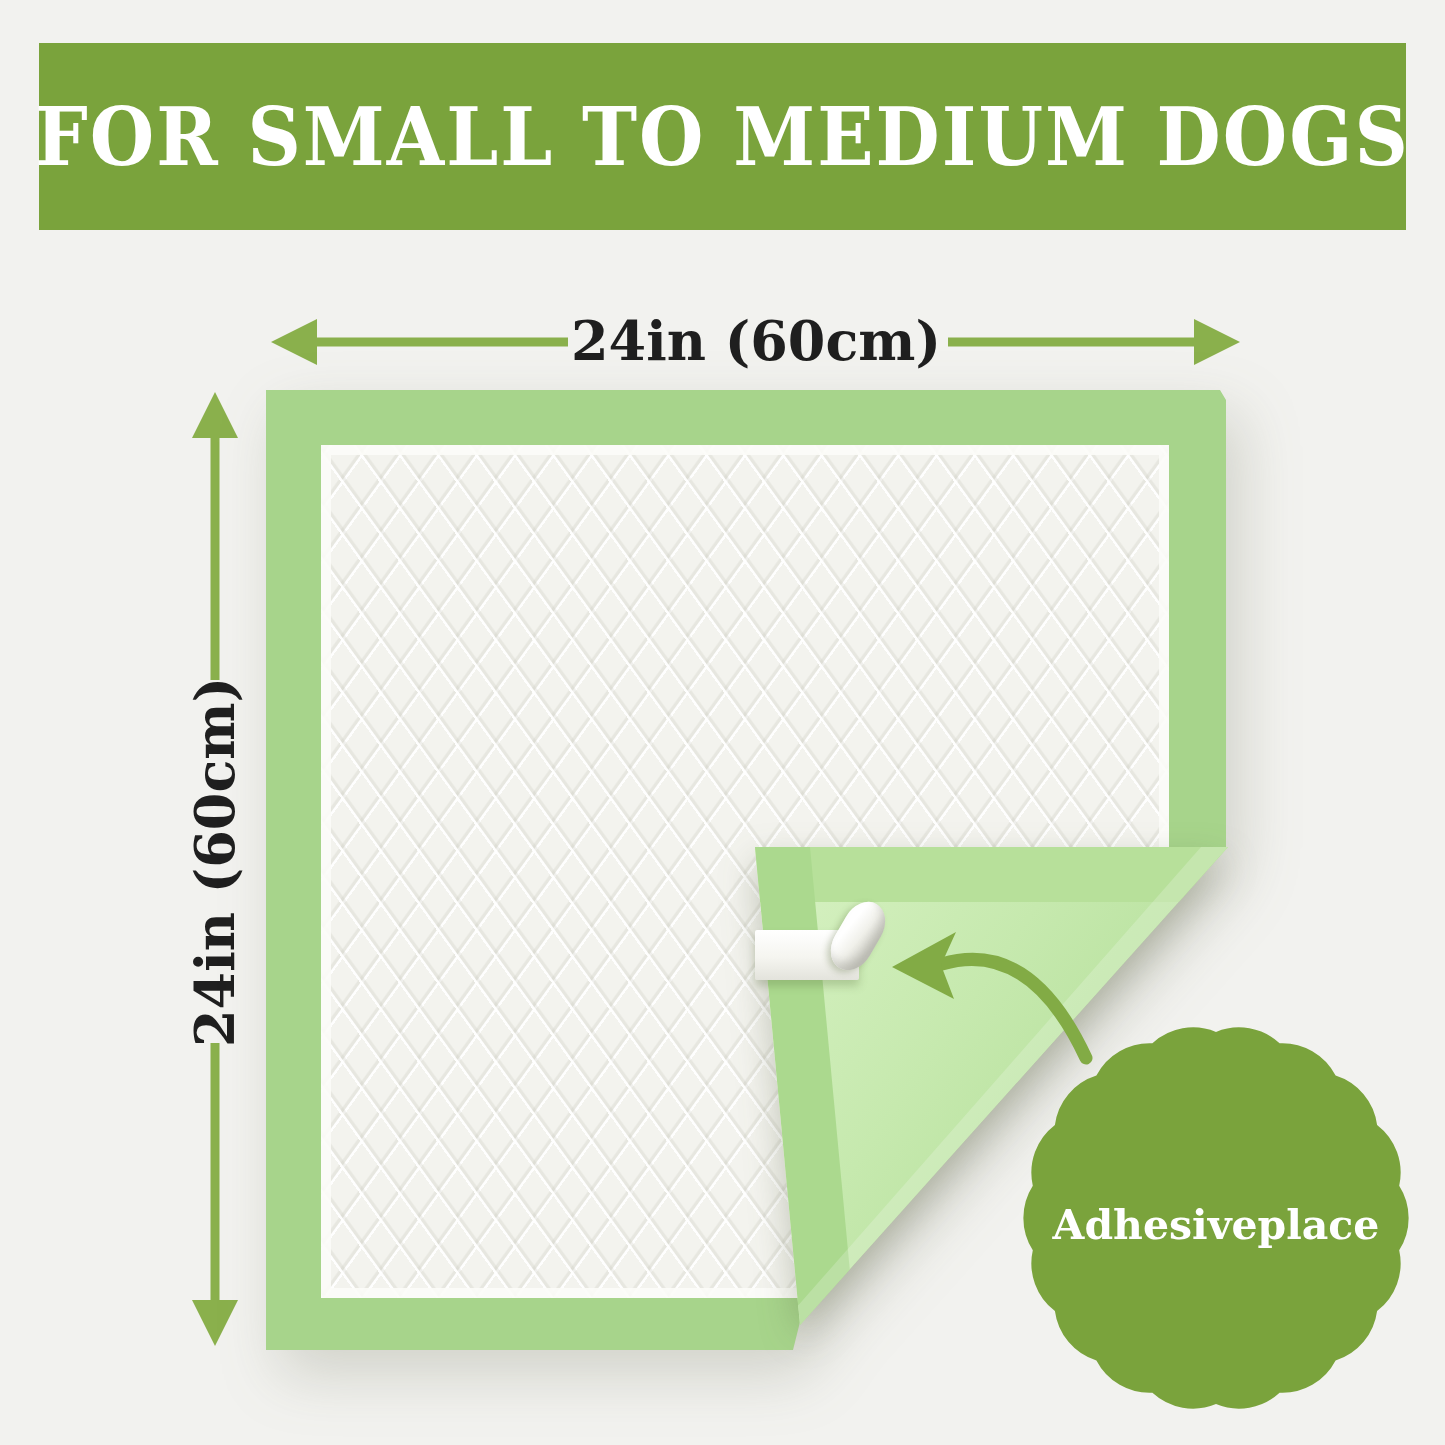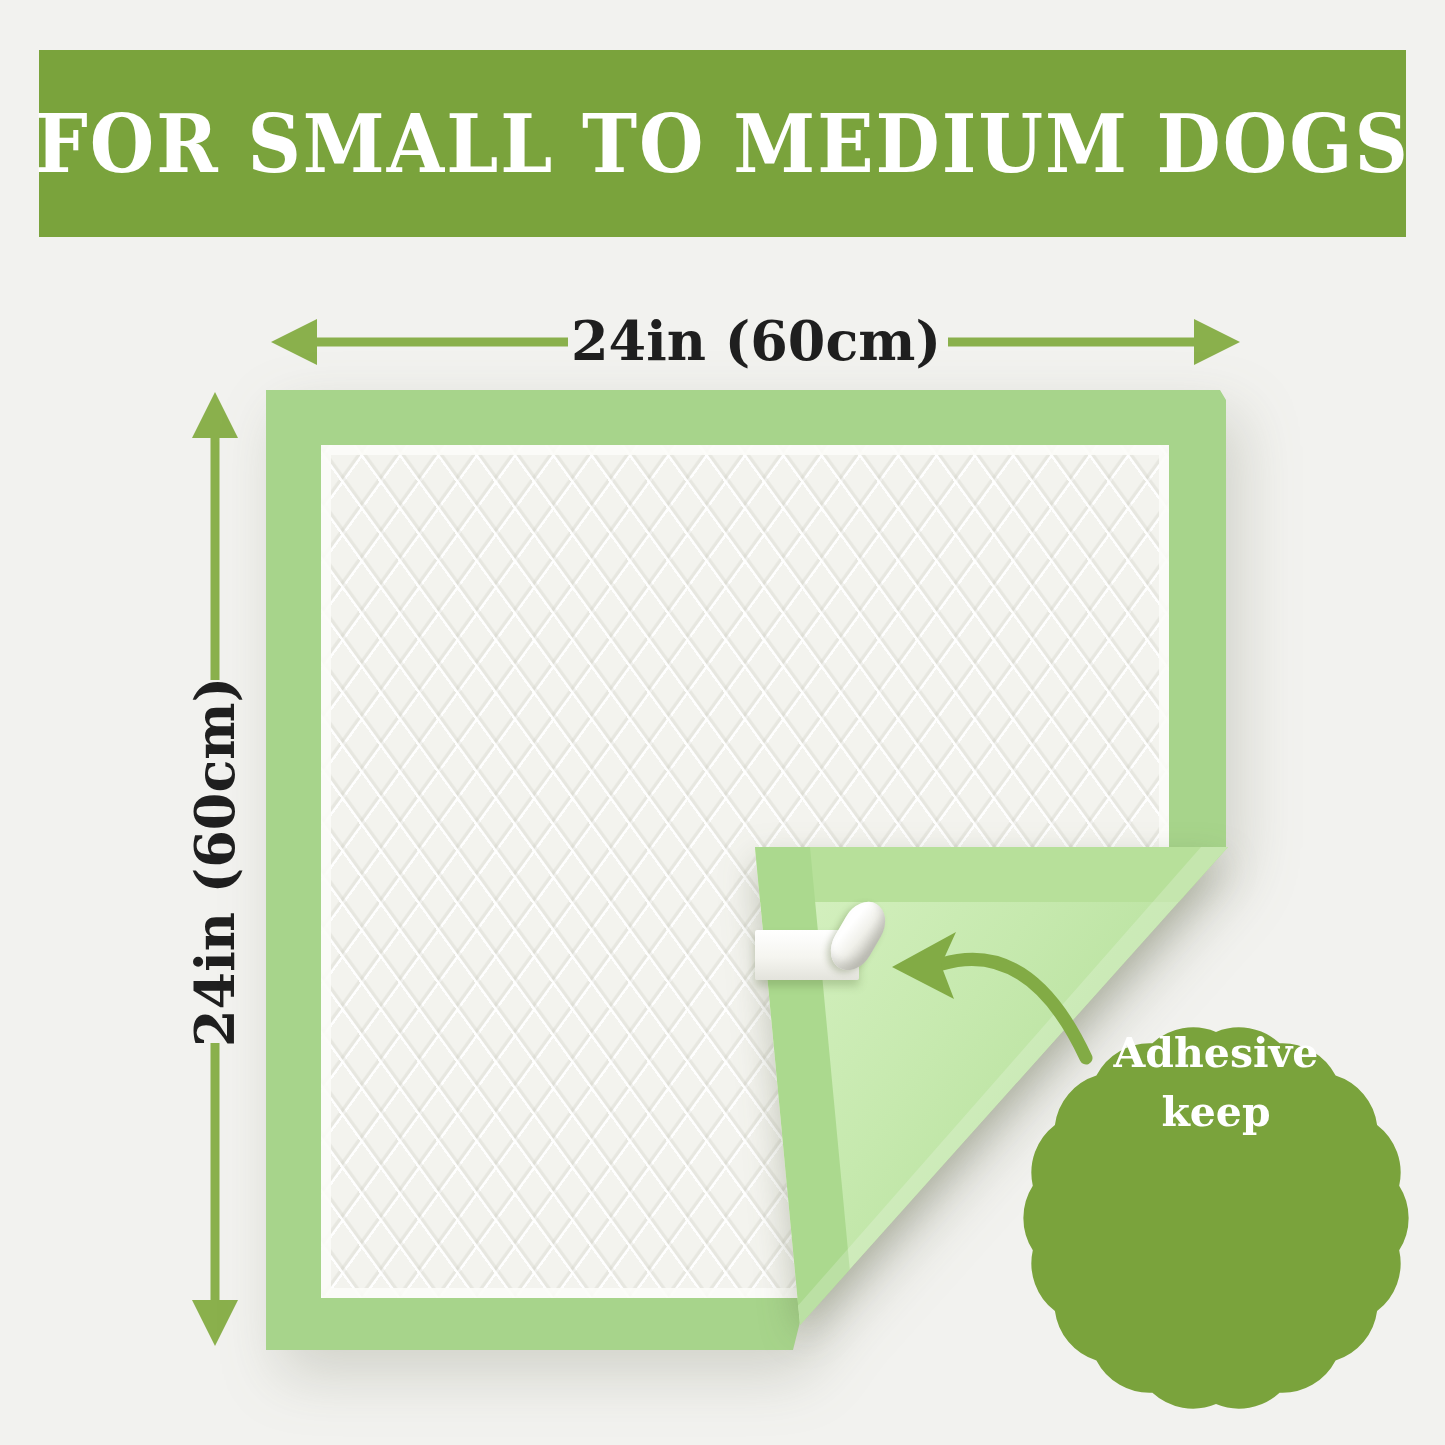--- a/index.html
+++ b/index.html
@@ -5,21 +5,21 @@
   html,body { margin:0; padding:0; }
   body {
     width:1445px; height:1445px; position:relative; overflow:hidden;
     background: radial-gradient(1250px 950px at 48% 45%, #ececе9 0%, #f0f0ed 45%, #f6f6f4 85%, #fafaf8 100%);
     background-color:#f2f2ef;
     font-family:"DejaVu Serif", serif;
   }
 
   
   .banner {
-    position:absolute; left:39px; top:50px; width:1367px; height:187px;
+    position:absolute; left:39px; top:43px; width:1367px; height:187px;
     background:#7aa33c;
     display:flex; align-items:center; justify-content:center;
   }
   .banner-text {
     color:#ffffff; font-size:74px; font-weight:bold; letter-spacing:2px;
     white-space:nowrap; transform:scaleY(1.08);
   }
 
   
   .dim-svg { position:absolute; overflow:visible; }
@@ -75,21 +75,21 @@
   }
 
   
   .fold-arrow { position:absolute; left:880px; top:918px; overflow:visible; }
 
   
   .badge { position:absolute; left:1006px; top:1008px; width:420px; height:420px; }
   .badge svg { position:absolute; inset:0; }
   .badge-text {
     position:absolute; inset:0; padding-top:16px;
-    display:flex; flex-direction:column; align-items:center; 
+    display:flex; flex-direction:row; align-items:center; justify-content:center;
     color:#ffffff; font-size:41px; font-weight:bold; line-height:1.45;
     text-align:center;
   }
 </style>
 </head>
 <body>
 
 <div class="banner">
   <div class="banner-text">FOR SMALL TO MEDIUM DOGS</div>
 </div>
@@ -131,15 +131,15 @@
   <path d="M 62 46 Q 150 20 206 140" fill="none" stroke="#82ab45" stroke-width="13" stroke-linecap="round"></path>
   <path d="M 12 49 L 76 14 L 61 47 L 74 81 Z" fill="#82ab45"></path>
 </svg>
 
 <div class="badge">
   <svg width="420" height="420" viewBox="0 0 420 420">
     <path id="badge-path" fill="#7aa33c" d="M 210.0 24.0 A 60 60 0 0 1 273.6 35.2 A 60 60 0 0 1 329.6 67.5 A 60 60 0 0 1 371.1 117.0 A 60 60 0 0 1 393.2 177.7 A 60 60 0 0 1 393.2 242.3 A 60 60 0 0 1 371.1 303.0 A 60 60 0 0 1 329.6 352.5 A 60 60 0 0 1 273.6 384.8 A 60 60 0 0 1 210.0 396.0 A 60 60 0 0 1 146.4 384.8 A 60 60 0 0 1 90.4 352.5 A 60 60 0 0 1 48.9 303.0 A 60 60 0 0 1 26.8 242.3 A 60 60 0 0 1 26.8 177.7 A 60 60 0 0 1 48.9 117.0 A 60 60 0 0 1 90.4 67.5 A 60 60 0 0 1 146.4 35.2 A 60 60 0 0 1 210.0 24.0 Z"></path>
   </svg>
   <div class="badge-text">
     <div>Adhesive</div>
-    <div>keep</div>
+    <div>place</div>
   </div>
 </div>
 
 </body></html>

